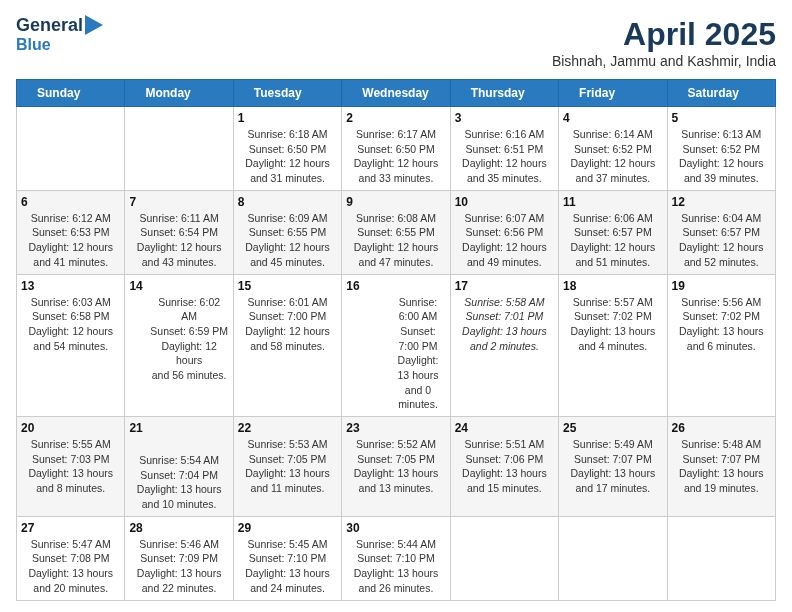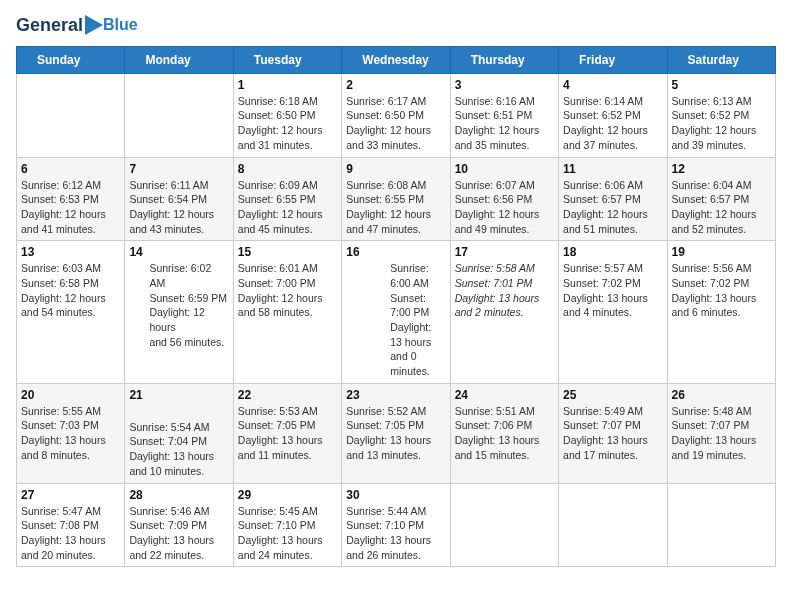--- a/index.html
+++ b/index.html
@@ -66,39 +66,44 @@
       font-weight: bold;
       font-size: 12px;
       color: #111;
       display: block;
       margin-bottom: 2px;
     }
     .day-info {
       color: #333;
       font-size: 10.5px;
       line-height: 1.4;
+      text-align: center;
     }
     .empty-cell {
       background: #fff !important;
     }
   </style>
 </head>
 <body>
 
 <div class="header-area">
   <div class="logo">
-    <div style="display:flex;flex-direction:row;align-items:flex-end;">
+    <div style="display:flex;flex-direction:column;align-items:flex-end;">
       <div style="display:flex;align-items:center;">
         <span class="logo-text">General</span>
         <svg width="18" height="20" viewBox="0 0 18 20" style="margin-left:2px;margin-top:-2px;">
           <polygon points="0,0 18,10 0,20" fill="#2a7abf"></polygon>
         </svg>
       </div>
       <span class="logo-text logo-blue" style="font-size:16px;align-self:flex-start;">Blue</span>
     </div>
+  </div>
+  <div class="title-area">
+    <div class="month-title">April 2025</div>
+    <div class="subtitle">Bishnah, Jammu and Kashmir, India</div>
   </div>
 </div>
 
 <table class="calendar">
   <thead>
     <tr id="dow-row">
     <th>Sunday</th>
         <th>Monday</th>
         <th>Tuesday</th>
         <th>Wednesday</th>

